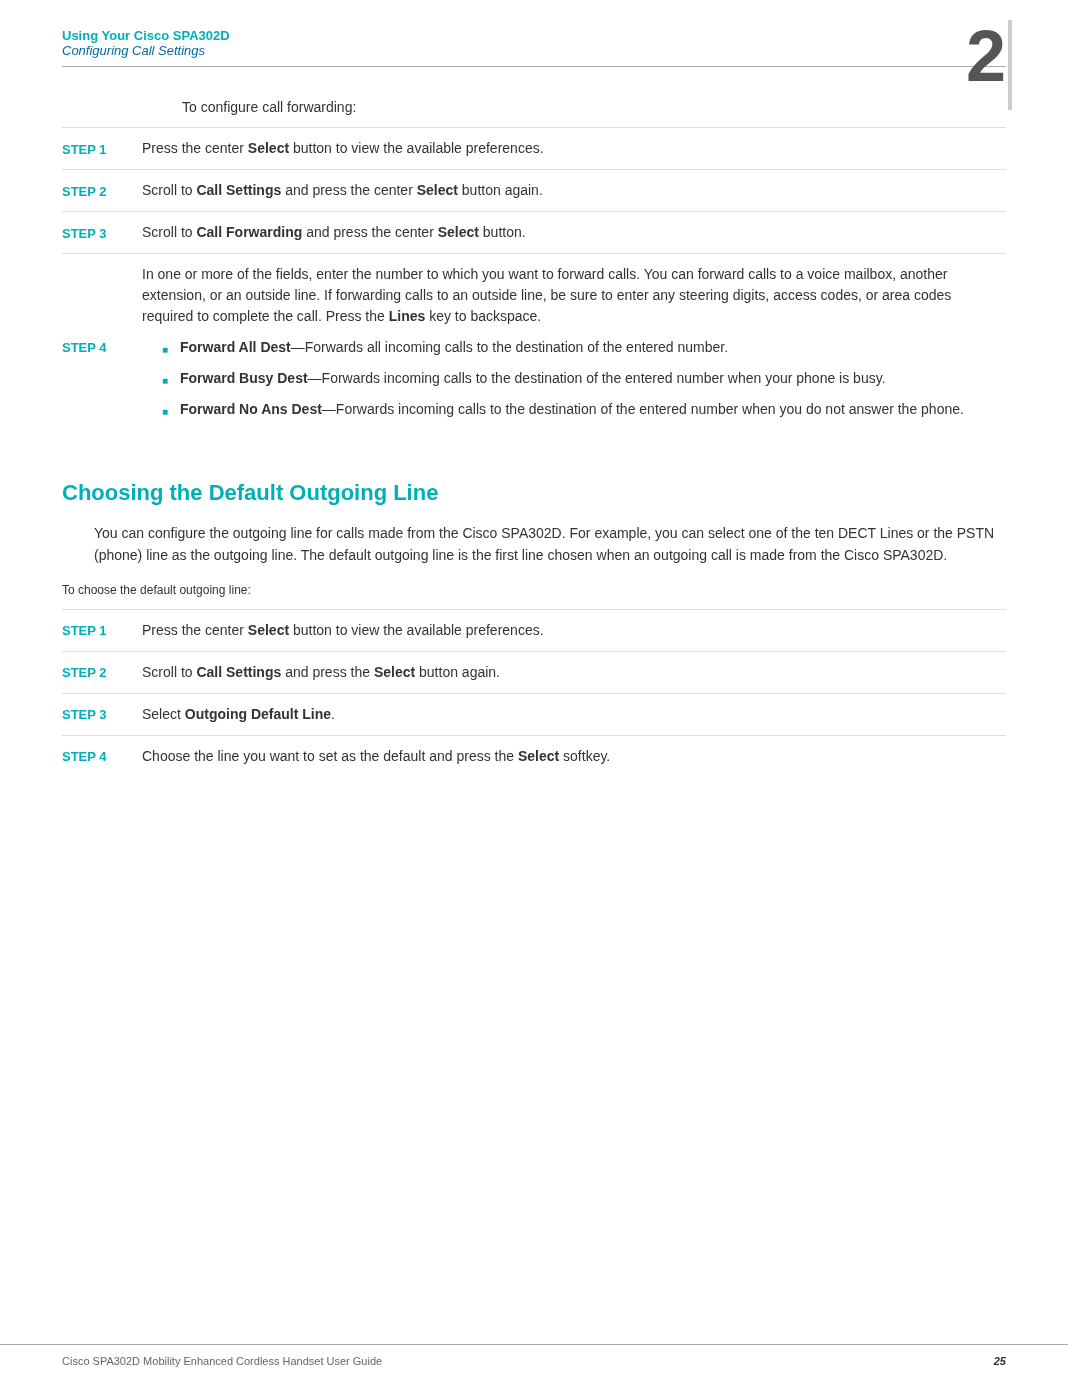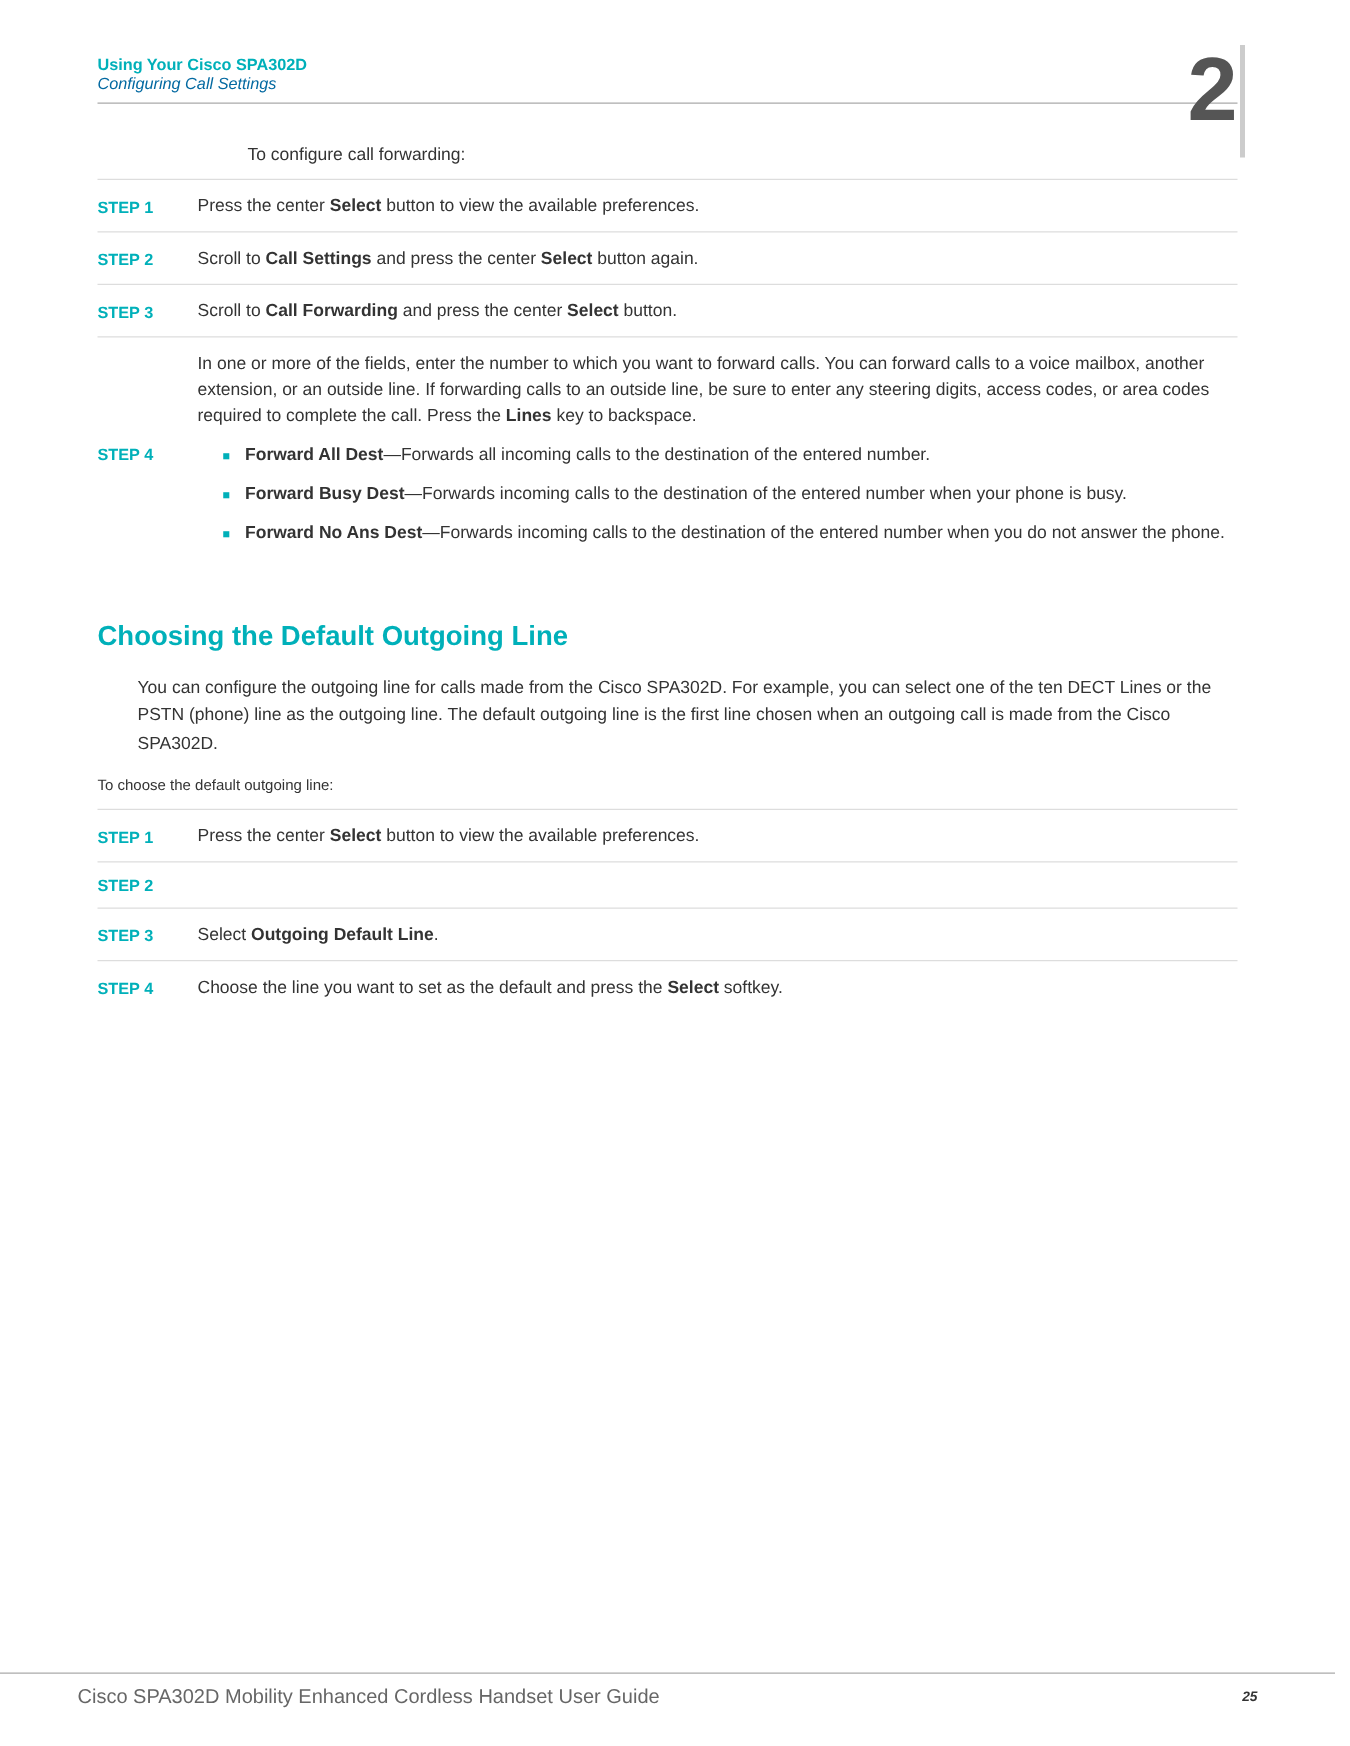--- a/index.html
+++ b/index.html
@@ -16,21 +16,21 @@
       width: 1080px;
       min-height: 1397px;
       position: relative;
     }
 
     .page-container {
       width: 1068px;
       min-height: 1397px;
       background: #fff;
       position: relative;
-      padding: 16px;
+      padding: 0;
     }
 
     
     .header {
       padding: 28px 62px 0 62px;
       position: relative;
     }
 
     .header-chapter-title {
       color: #00b0b9;
@@ -164,21 +164,21 @@
       left: 0;
       right: 0;
       border-top: 1px solid #aaa;
       padding: 10px 62px 0 62px;
       display: flex;
       justify-content: space-between;
       align-items: center;
     }
 
     .footer-text {
-      font-size: 16px;
+      font-size: 11px;
       color: #666;
     }
 
     .footer-page {
       font-size: 11px;
       color: #333;
       font-weight: bold;
       font-style: italic;
     }
   </style>
@@ -261,20 +261,21 @@
           <div class="step-label">
             <span>STEP </span><span>1</span>
           </div>
           <div class="step-content">Press the center <b>Select</b> button to view the available preferences.</div>
         </div>
 
         <div class="step-row">
           <div class="step-label">
             <span>STEP </span><span>2</span>
           </div>
+          <div class="step-content">Scroll to <b>Call Settings</b> and press the <b>Select</b> button again.</div>
         </div>
 
         <div class="step-row">
           <div class="step-label">
             <span>STEP </span><span>3</span>
           </div>
           <div class="step-content">Select <b>Outgoing Default Line</b>.</div>
         </div>
 
         <div class="step-row">

